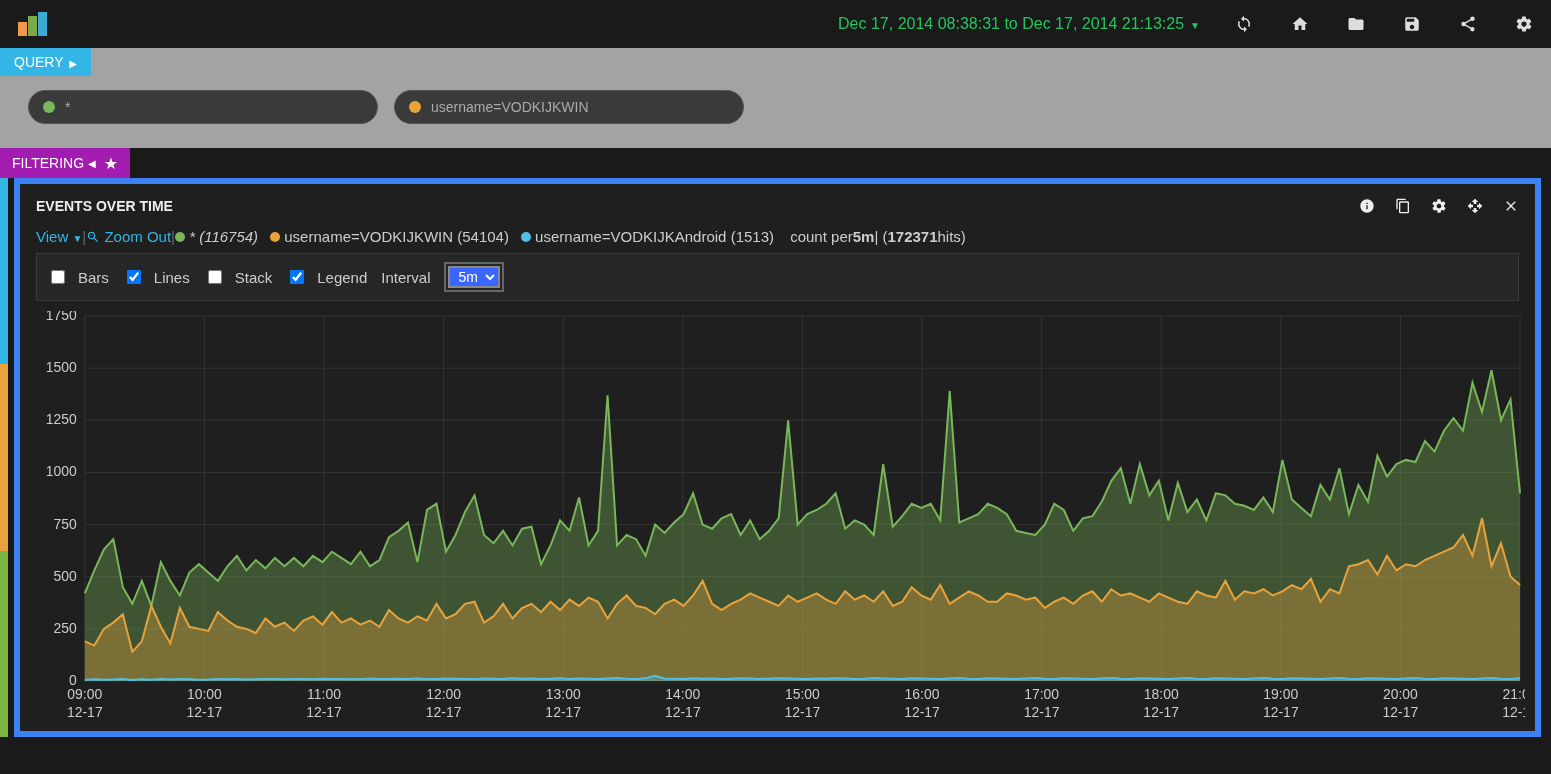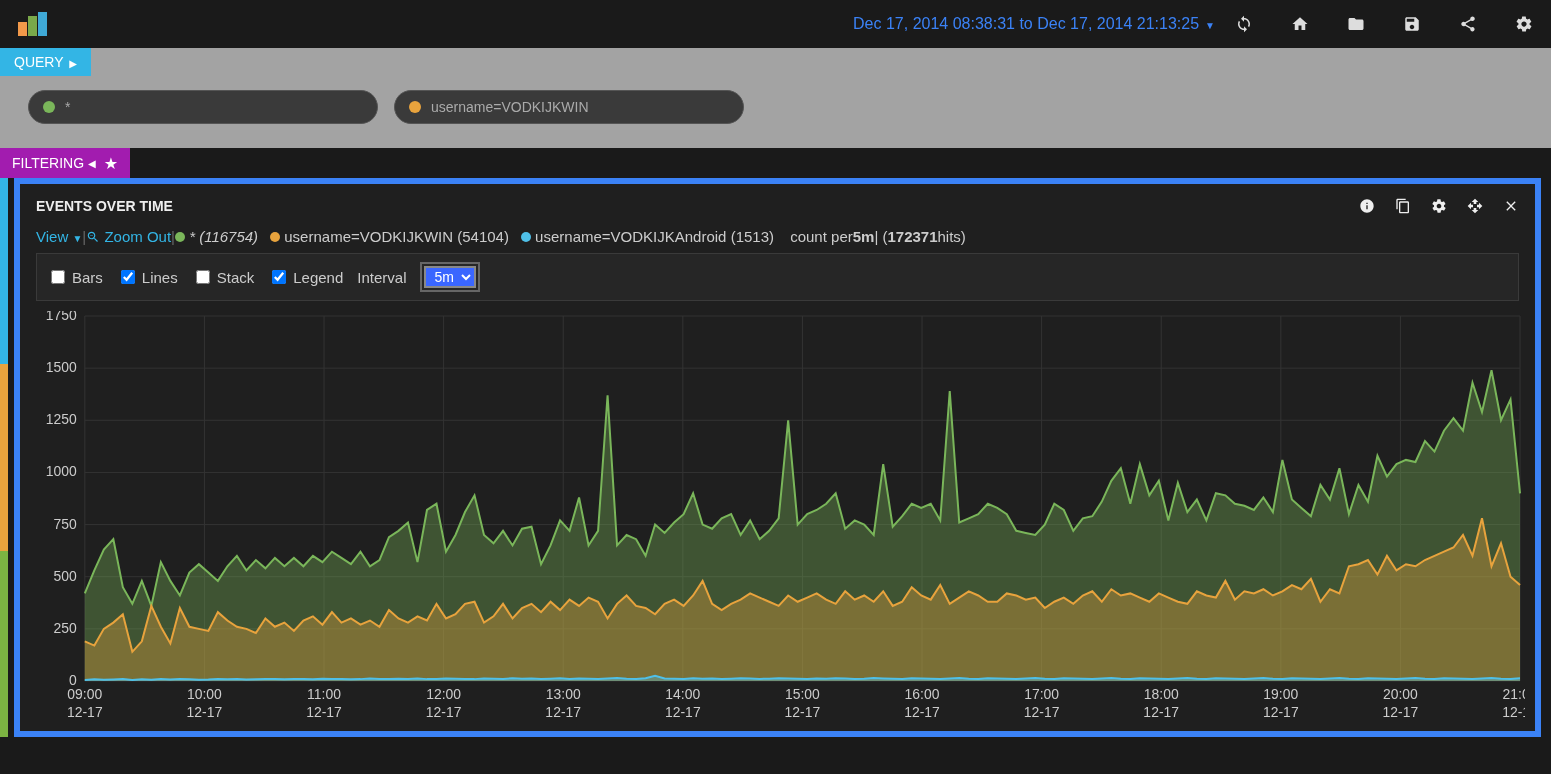--- a/index.html
+++ b/index.html
@@ -4,21 +4,21 @@
 <style>
 html,body{margin:0;padding:0;background:#1a1a1a;color:#ccc;font-family:Arial,Helvetica,sans-serif;font-size:14px;width:1551px;height:774px;overflow:hidden}
 .topbar{display:flex;align-items:center;height:48px;padding:0 18px;background:#1a1a1a}
 .logo{display:flex;gap:1px;margin-right:14px}
 .logo span{width:9px;display:inline-block}
 .logo .b1{height:14px;background:#f2994a;align-self:flex-end}
 .logo .b2{height:20px;background:#7aa94a;align-self:flex-end}
 .logo .b3{height:24px;background:#3fa9d6;align-self:flex-end}
 .title{font-size:26px;color:#eee}
 .spacer{flex:1}
-.daterange{color:#3b82f6;font-size:16px;margin-right:20px;cursor:pointer}
+.daterange{color:#22c55e;font-size:16px;margin-right:35px;cursor:pointer}
 .daterange .caret{margin-left:6px;font-size:10px}
 .topicons{display:flex;gap:38px;align-items:center}
 .topicons svg{width:18px;height:18px;fill:#ddd;cursor:pointer}
 .query-bar{background:#a3a3a3;padding:0 8px 10px 0}
 .query-tab{display:inline-block;background:#33b5e5;color:#fff;padding:6px 14px;font-size:14px}
 .query-tab .tri{font-size:10px;margin-left:2px}
 .pill-row{display:flex;gap:16px;align-items:center;padding:14px 28px}
 .pill{background:#3a3a3a;border:1px solid #555;border-radius:18px;height:32px;display:flex;align-items:center;padding:0 14px;color:#aaa;width:320px}
 .pill .dot{width:12px;height:12px;border-radius:50%;margin-right:10px}
 .pill .plus-group{margin-left:auto;display:flex;gap:8px;align-items:center}
@@ -39,21 +39,21 @@
 .panel-head{display:flex;align-items:center;height:44px;padding:0 16px;font-weight:bold;color:#eee}
 .panel-head .picons{margin-left:auto;display:flex;gap:20px}
 .panel-head .picons svg{width:16px;height:16px;fill:#eee;cursor:pointer}
 .panel-sub{display:flex;align-items:center;gap:0;padding:0 16px 8px 16px;color:#ccc;font-size:15px}
 .panel-sub .link{color:#33b5e5;cursor:pointer}
 .panel-sub .caret{font-size:10px}
 .panel-sub .sep{color:#666}
 .panel-sub .sdot{width:10px;height:10px;border-radius:50%;display:inline-block}
 .panel-sub svg{width:14px;height:14px;fill:#33b5e5;vertical-align:-2px}
 .controls{margin:0 16px 10px 16px;background:#262626;border:1px solid #3a3a3a;padding:8px 10px;display:flex;align-items:center;gap:14px;font-size:15px}
-.controls label{display:flex;align-items:center;gap:4px}
+.controls label{display:flex;align-items:center;gap:10px}
 .controls input[type=checkbox]{width:14px;height:14px}
 .controls select{background:#3a66ff;color:#fff;border:2px solid #888;height:22px;font-size:14px;padding:0 4px}
 .interval-wrap{border:2px solid #666;padding:2px;display:flex;align-items:center}
 .chart{position:relative;height:420px;margin:0 10px}
 .chart svg{width:100%;height:100%}
 .bold{font-weight:bold}
 </style>
 </head>
 <body>
 

